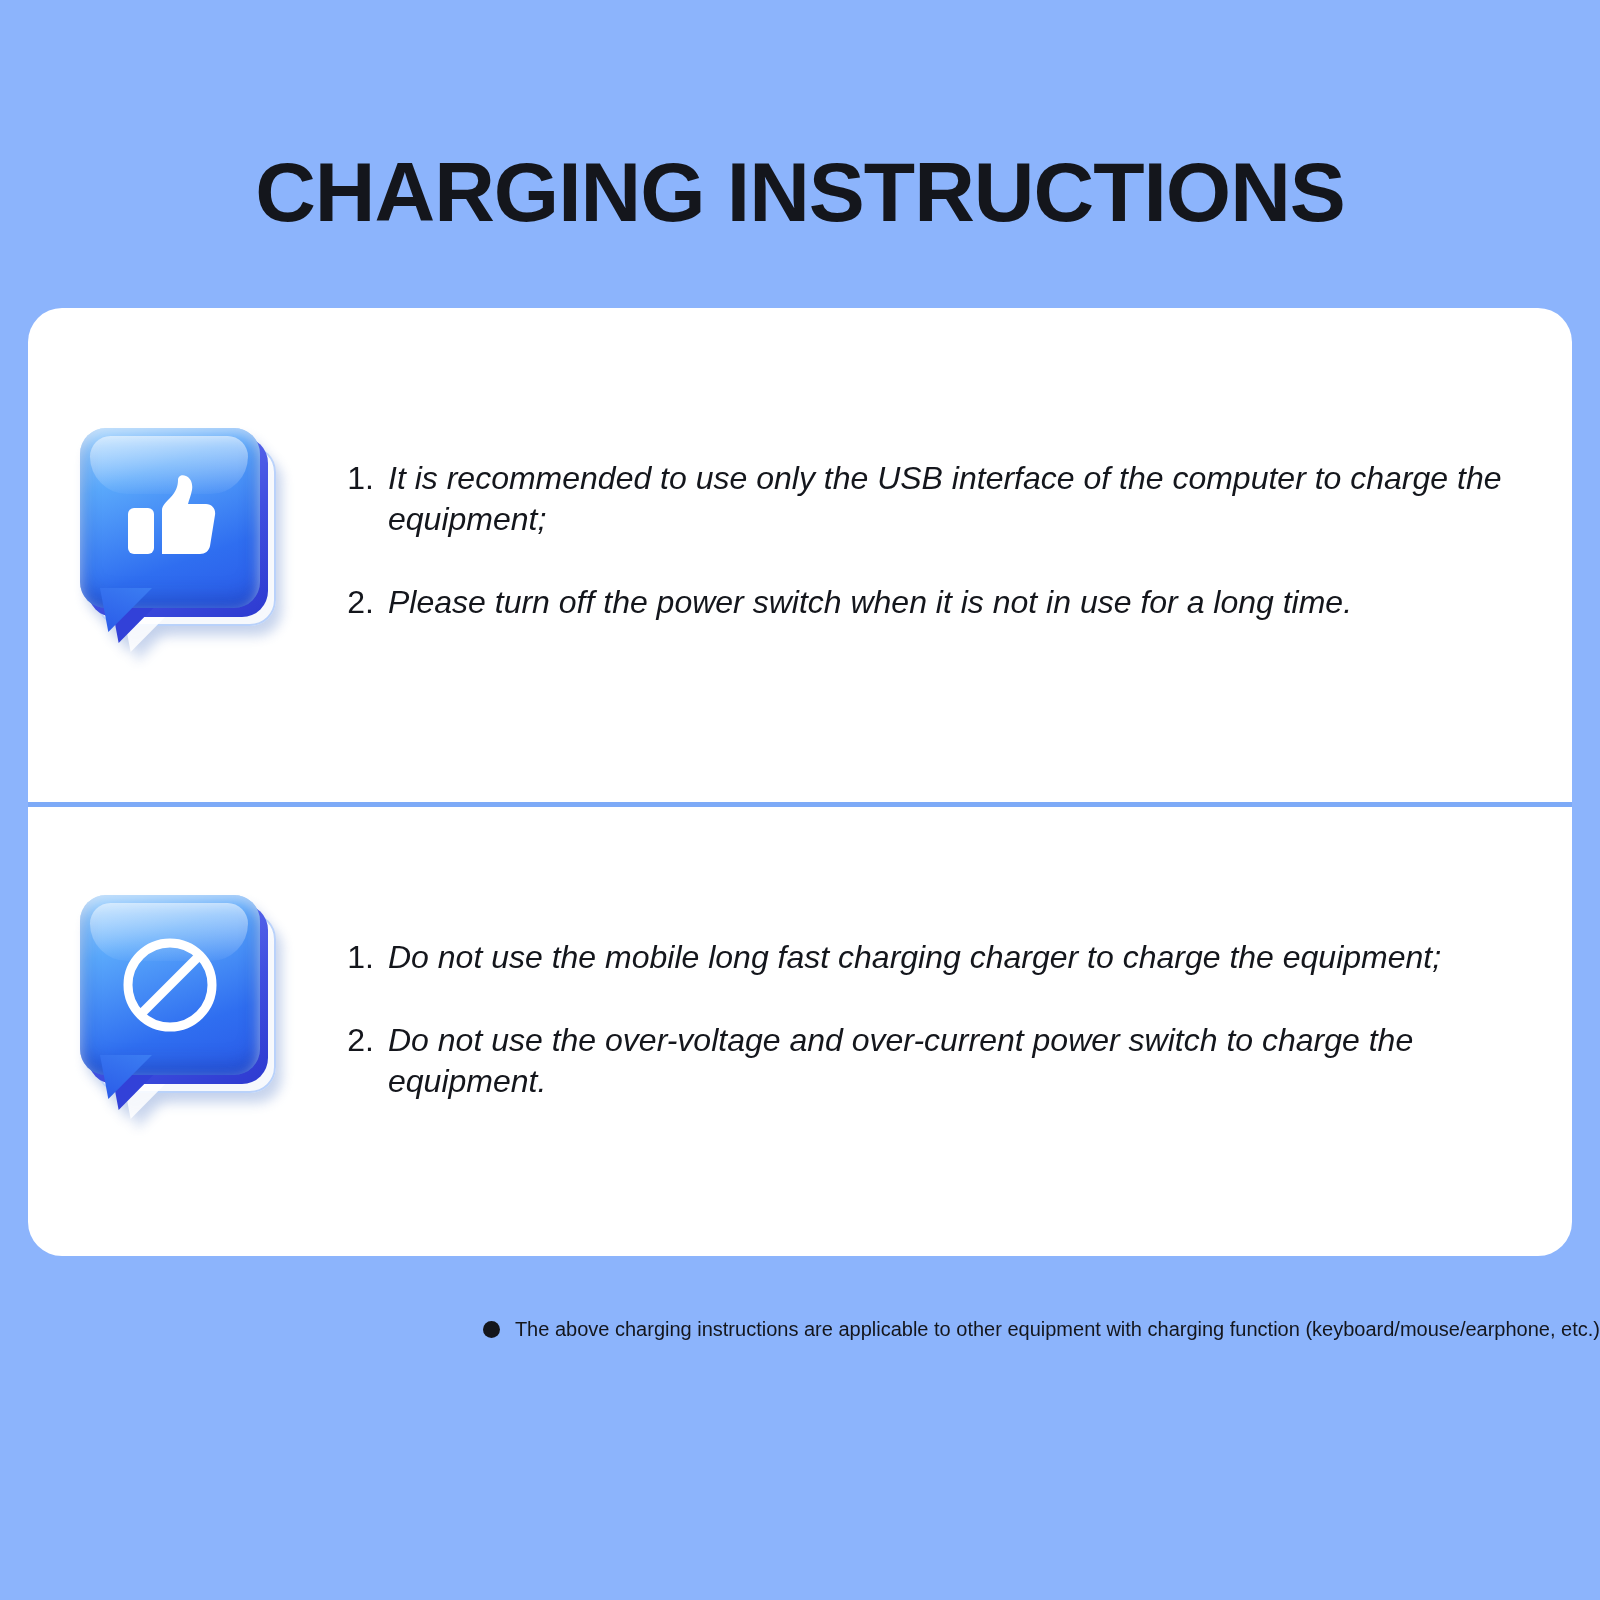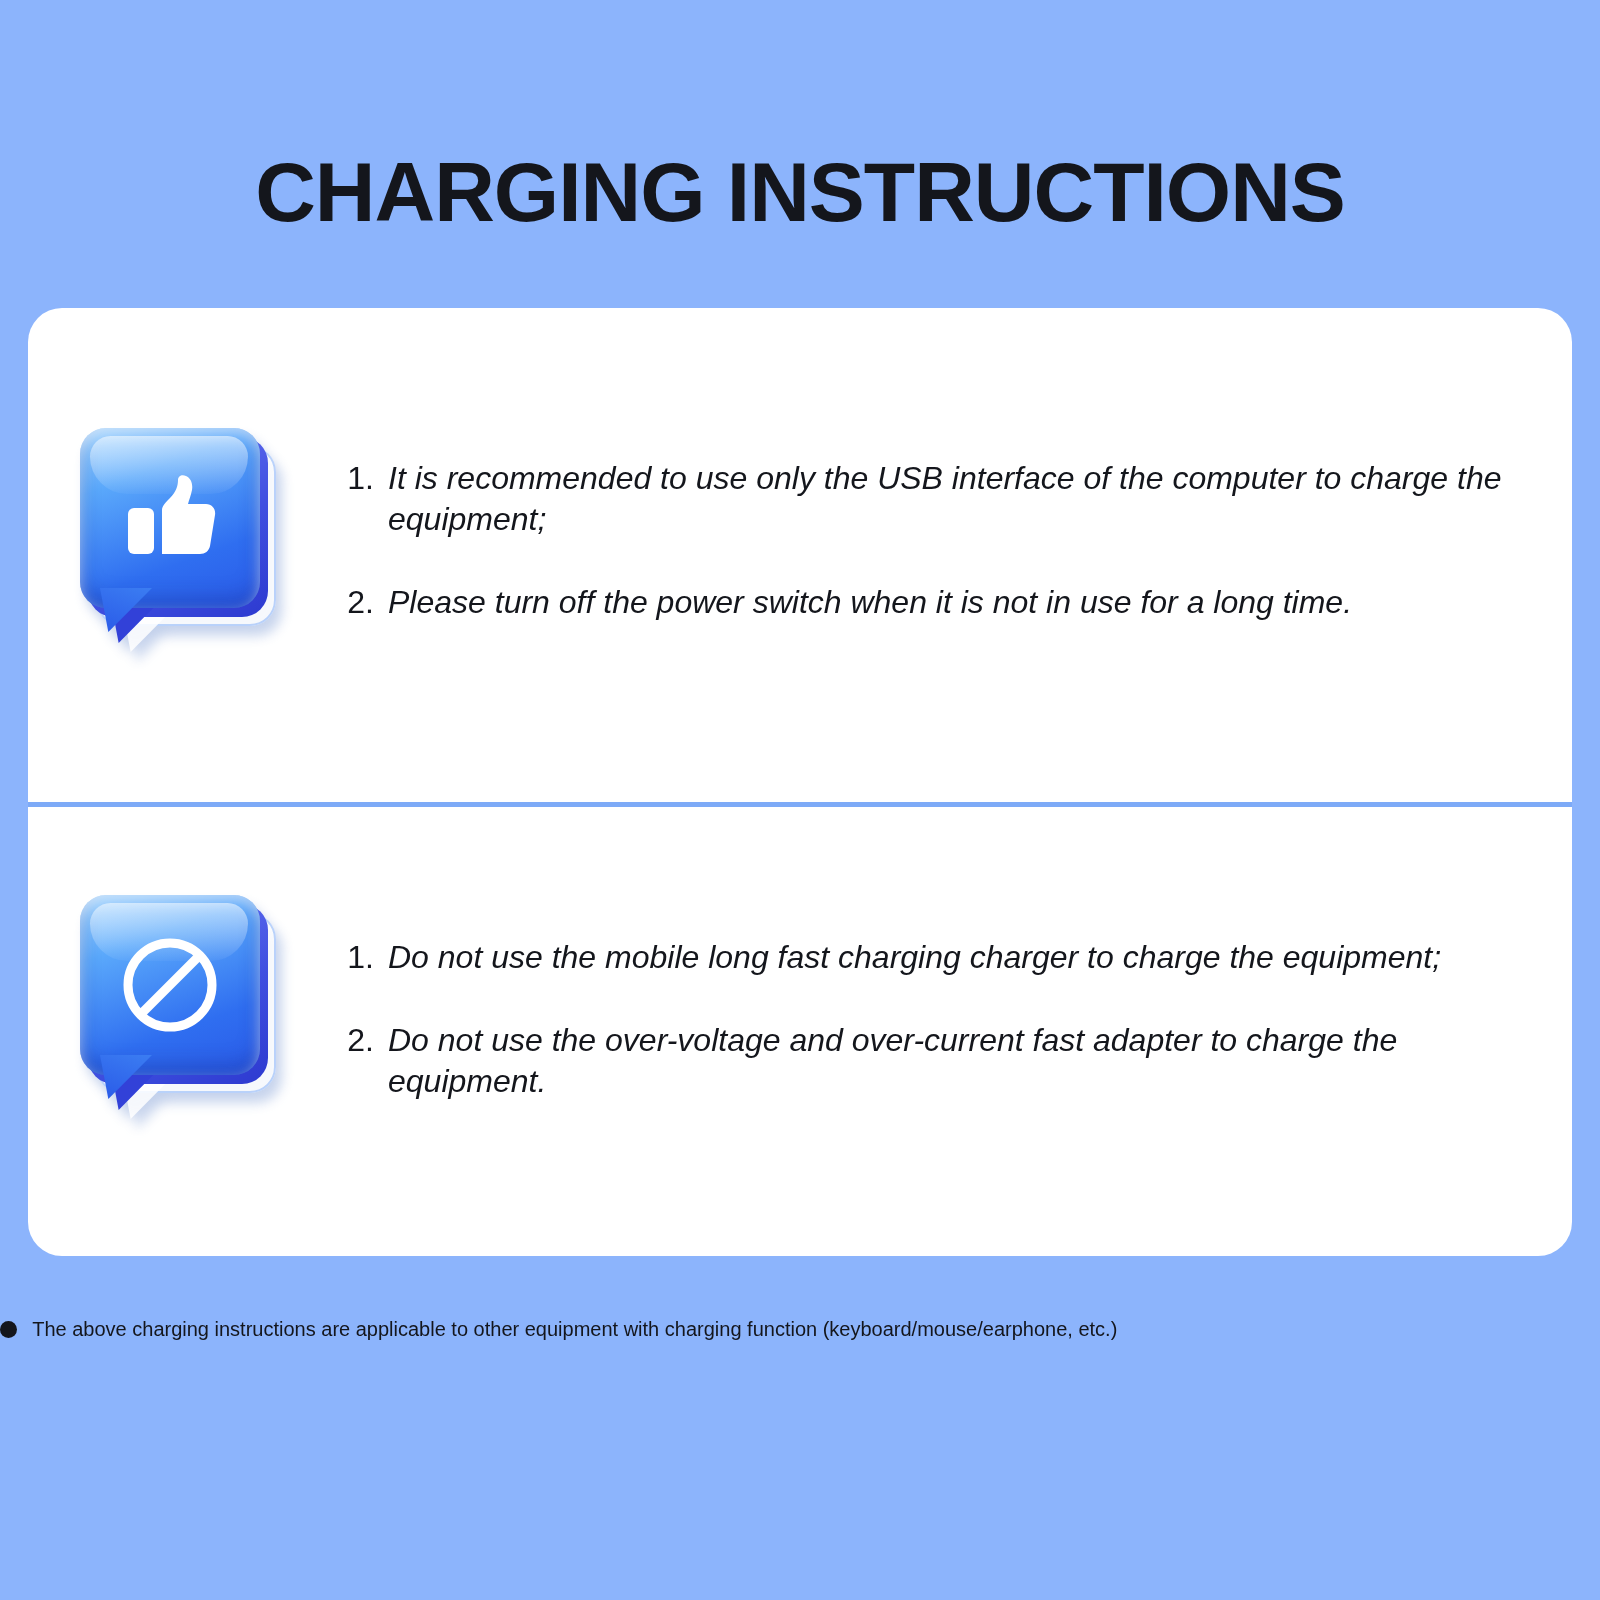--- a/index.html
+++ b/index.html
@@ -183,21 +183,21 @@
     text-align: right;
     padding-right: 14px;
   }
   .item .body { flex: 1 1 auto; font-style: italic; }
 
   .footnote {
     position: absolute;
     left: 0;
     top: 1318px;
     width: 1600px;
-    text-align: left;
+    text-align: right;
     font-size: 20px;
     color: #14161c;
   }
   .footnote .dot {
     display: inline-block;
     width: 17px;
     height: 17px;
     border-radius: 50%;
     background: #14161c;
     margin-right: 10px;
@@ -261,21 +261,21 @@
         </div>
       </div>
 
       <div class="text-col text-bottom">
         <div class="item">
           <span class="num">1.</span>
           <span class="body">Do not use the mobile long fast charging charger to charge the equipment;</span>
         </div>
         <div class="item">
           <span class="num">2.</span>
-          <span class="body">Do not use the over-voltage and over-current fast adapter to charge the equipment.</span>
+          <span class="body">Do not use the over-voltage and over-current power switch to charge the equipment.</span>
         </div>
       </div>
     </div>
 
   </div>
 
   <div class="footnote">
     <span class="dot"></span>
     <span>The above charging instructions are applicable to other equipment with charging function (keyboard/mouse/earphone, etc.)</span>
   </div>

